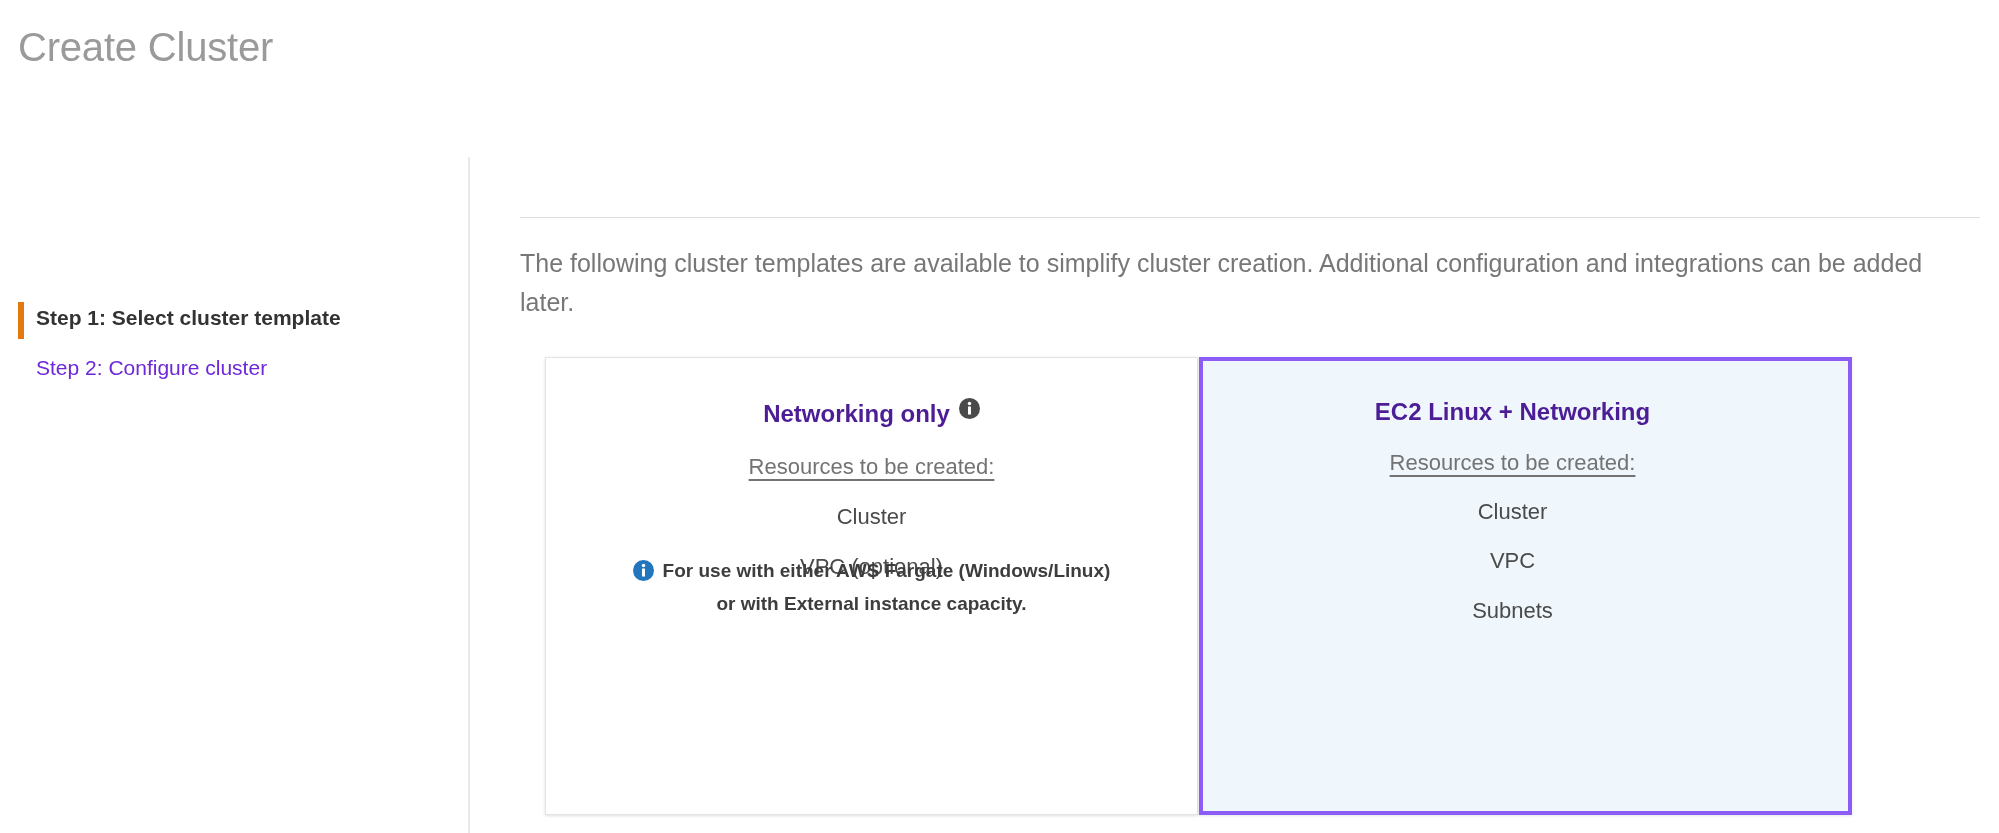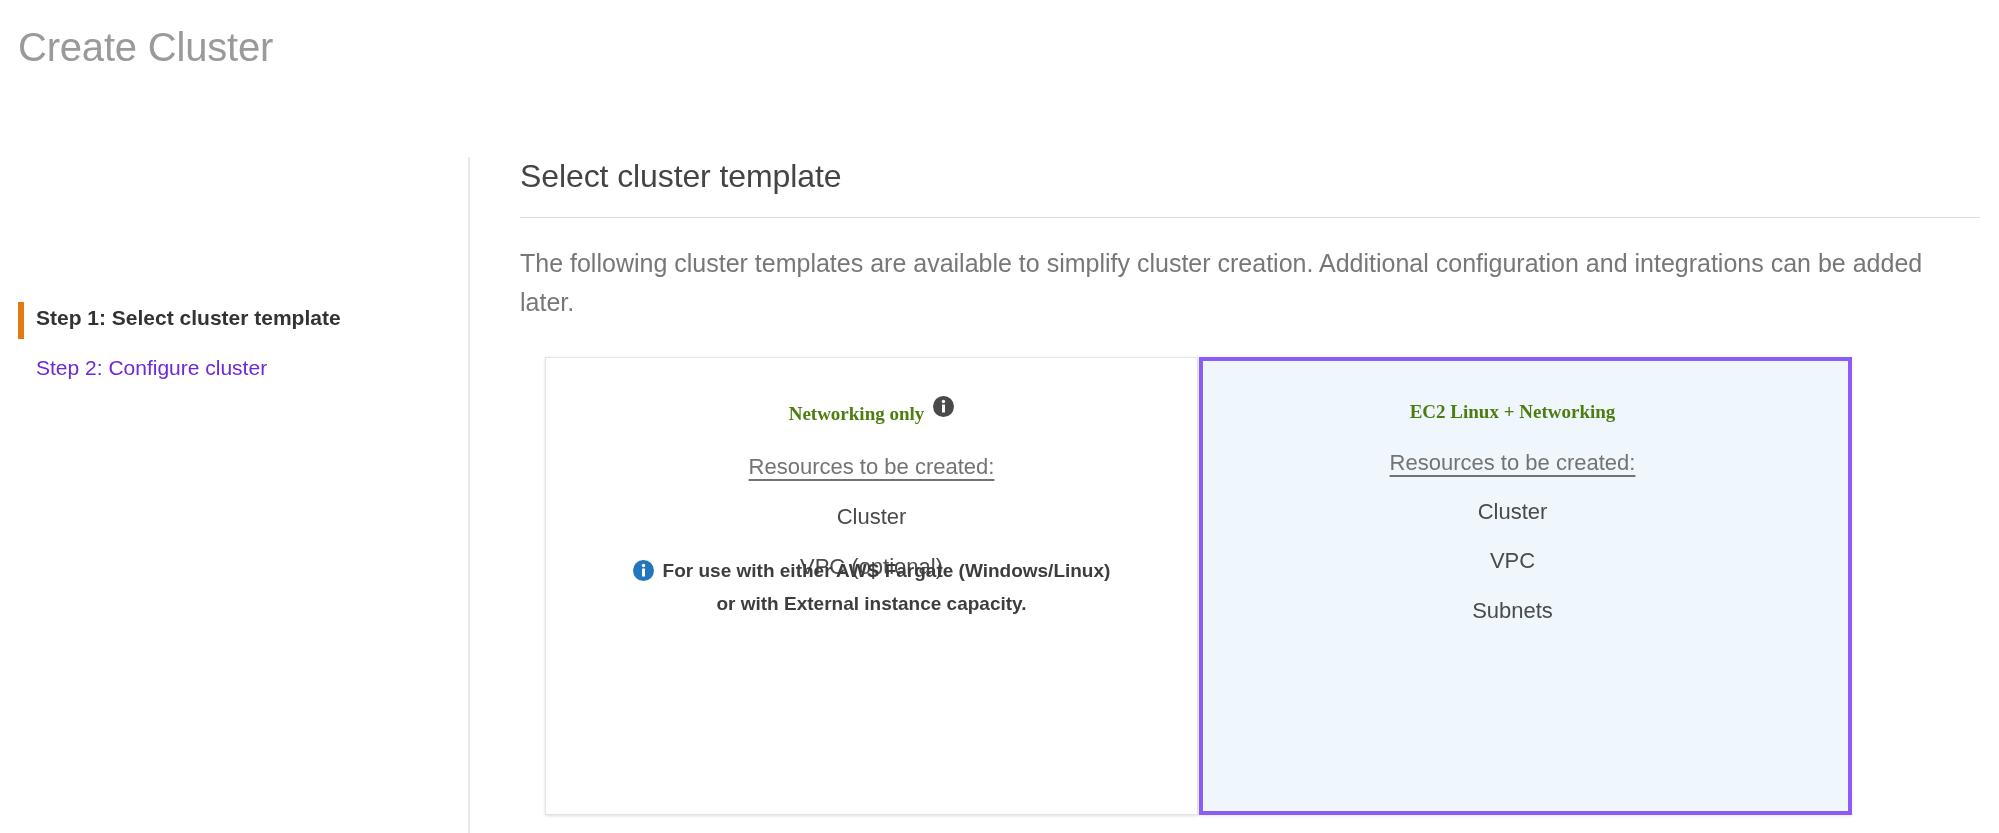--- a/index.html
+++ b/index.html
@@ -133,26 +133,25 @@
     position: absolute;
     left: 0;
     right: 0;
     top: 0;
     text-align: center;
   }
   .card-1 .card-body { padding-top: 29px; }
   .card-2 .card-body { padding-top: 27px; padding-right: 26px; }
 
   .card-title {
-    font-size: 19px;
+    font-size: 24px;
     font-weight: 700;
-    color: #4d7c0f;
+    color: #4c1d95;
     line-height: 48px;
     white-space: nowrap;
-    font-family: Liberation Serif, serif;
   }
   .card-2 .card-title { white-space: normal; }
 
   .info-dot {
     display: inline-block;
     vertical-align: 3px;
     width: 21px;
     height: 21px;
     margin-left: 9px;
   }
@@ -201,21 +200,20 @@
 
 <div class="sidebar">
   <div class="step-accent"></div>
   <div class="step step-active">Step 1: Select cluster template</div>
   <div class="step step-inactive">Step 2: Configure cluster</div>
 </div>
 <div class="sidebar-divider"></div>
 
 <div class="content">
 
-  <div class="section-title">Select cluster template</div>
   <div class="section-rule"></div>
   <div class="section-desc">The following cluster templates are available to simplify cluster creation. Additional configuration and integrations can be added later.</div>
 
   <div class="cards">
 
     <div class="card card-1">
       <div class="card-body">
         <div class="card-title">
           <span>Networking only</span><span class="info-dot"><svg width="21" height="21" viewBox="0 0 21 21">
                 <circle cx="10.5" cy="10.5" r="10.5" fill="#4a4a4a"></circle>

